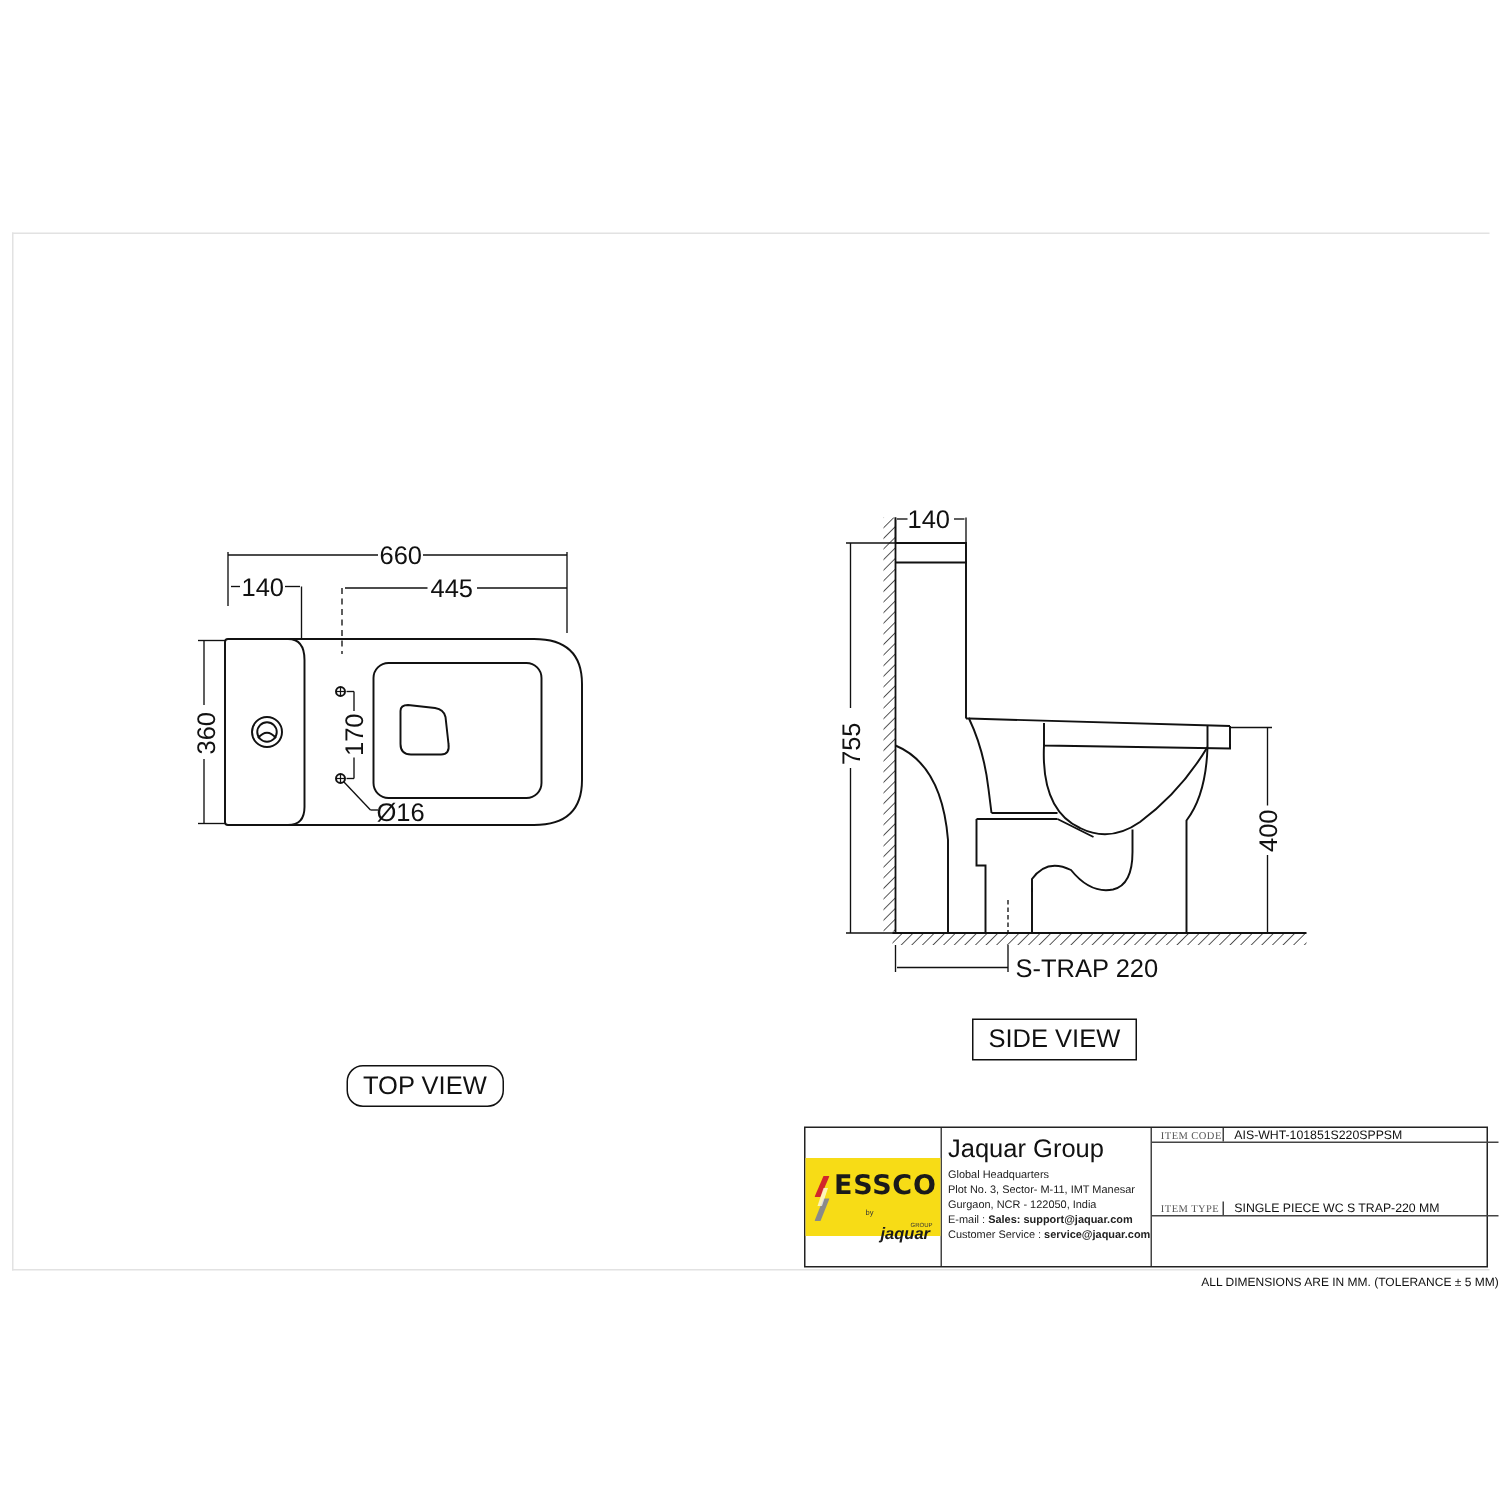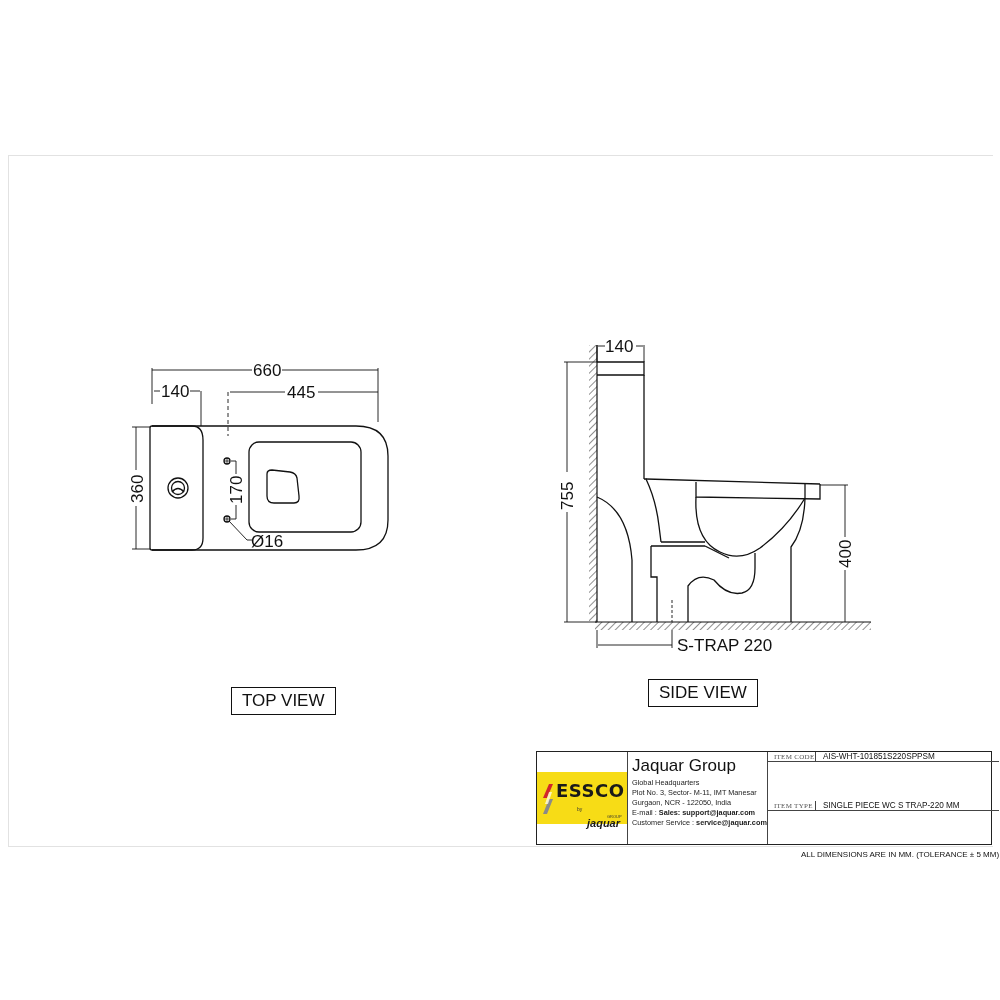--- a/index.html
+++ b/index.html
@@ -150,21 +150,21 @@
     <line x1="598" y1="645" x2="672" y2="645"></line>
   </g>
   <g>
     <text class="dim-text" x="605" y="352">140</text>
     <text class="dim-text" x="0" y="0" transform="translate(573 510) rotate(-90)">755</text>
     <text class="dim-text" x="0" y="0" transform="translate(851 568) rotate(-90)">400</text>
     <text class="dim-text" x="677" y="651">S-TRAP 220</text>
   </g>
 </svg>
 
-<div class="view-label" style="left:231px;top:687px;">TOP VIEW</div>
+<div class="view-label" style="left:231px;top:710px;border-radius:11px;">TOP VIEW</div>
 <div class="view-label" style="left:648px;top:679px;">SIDE VIEW</div>
 
 <div class="title-block">
   <div class="tb-logo">
     <div class="logo-box">
       <svg class="logo-stripes" viewBox="0 0 10 30">
         <polygon points="6,0 10,0 4,14 0,14" fill="#d2262b"></polygon>
         <polygon points="6,15 10,15 4,30 0,30" fill="#8a8a8a"></polygon>
         <polygon points="6,8 9,8 5,20 2,20" fill="#ffffff" opacity="0.7"></polygon>
       </svg>

